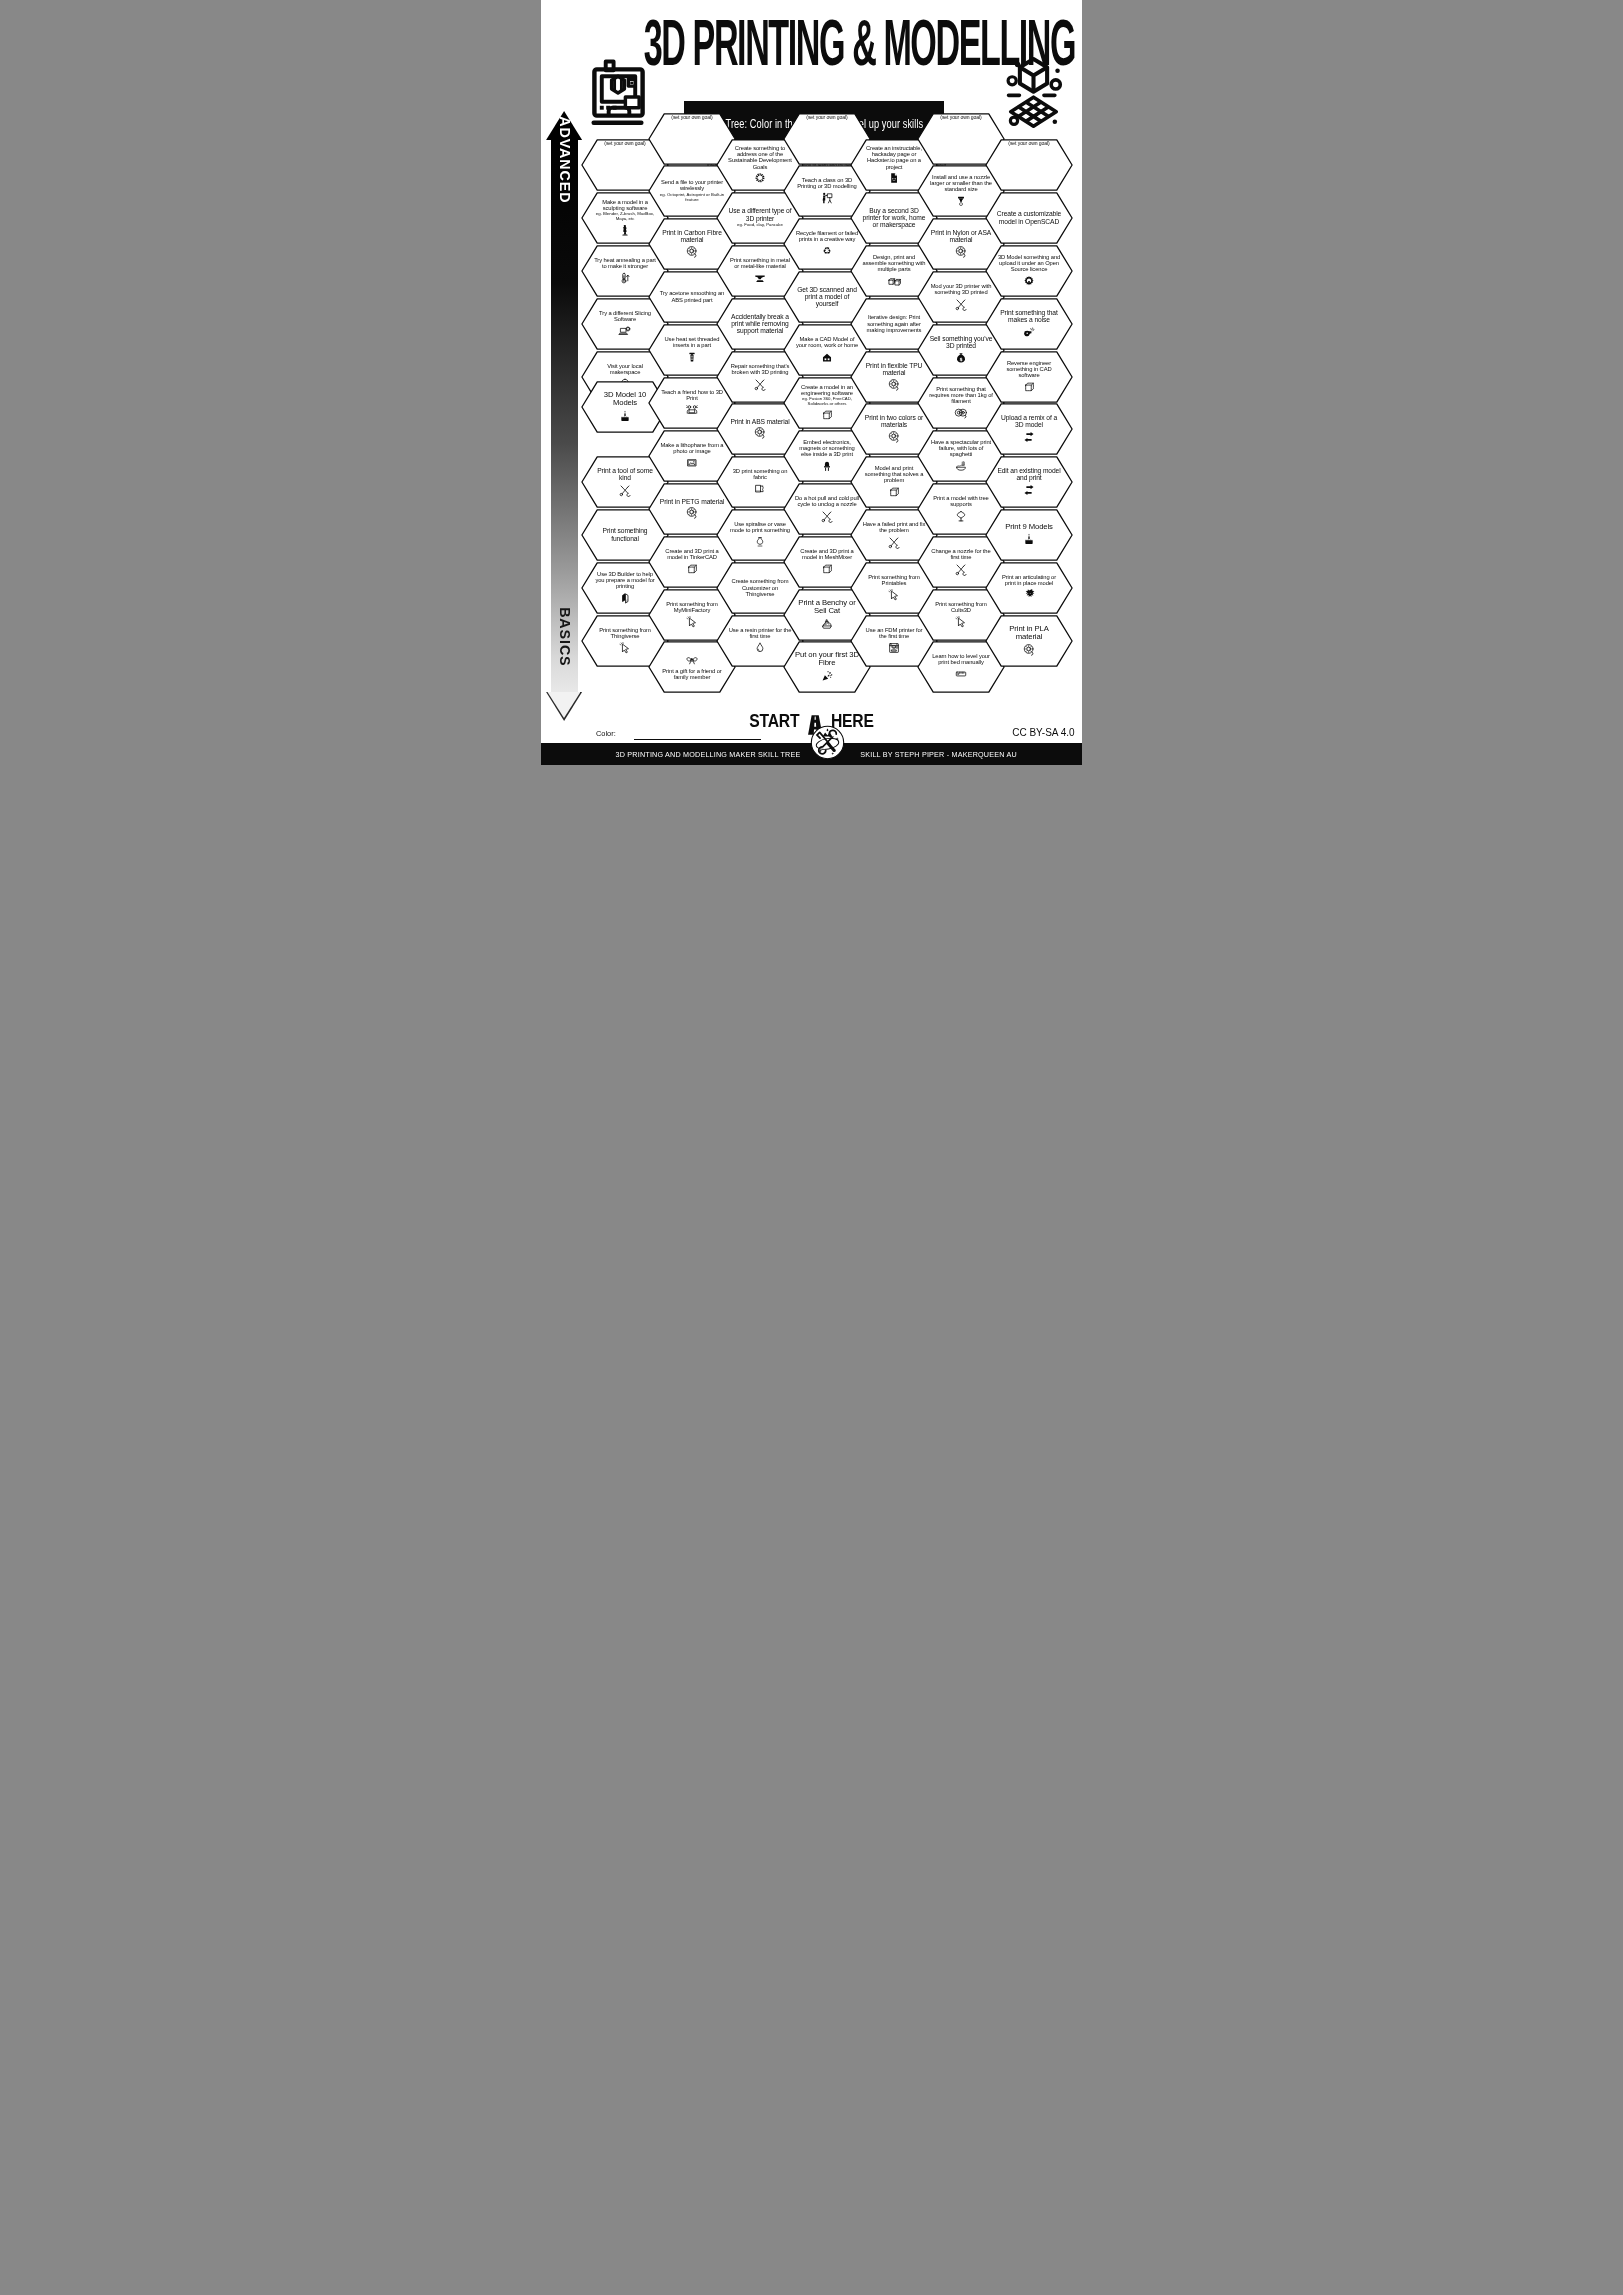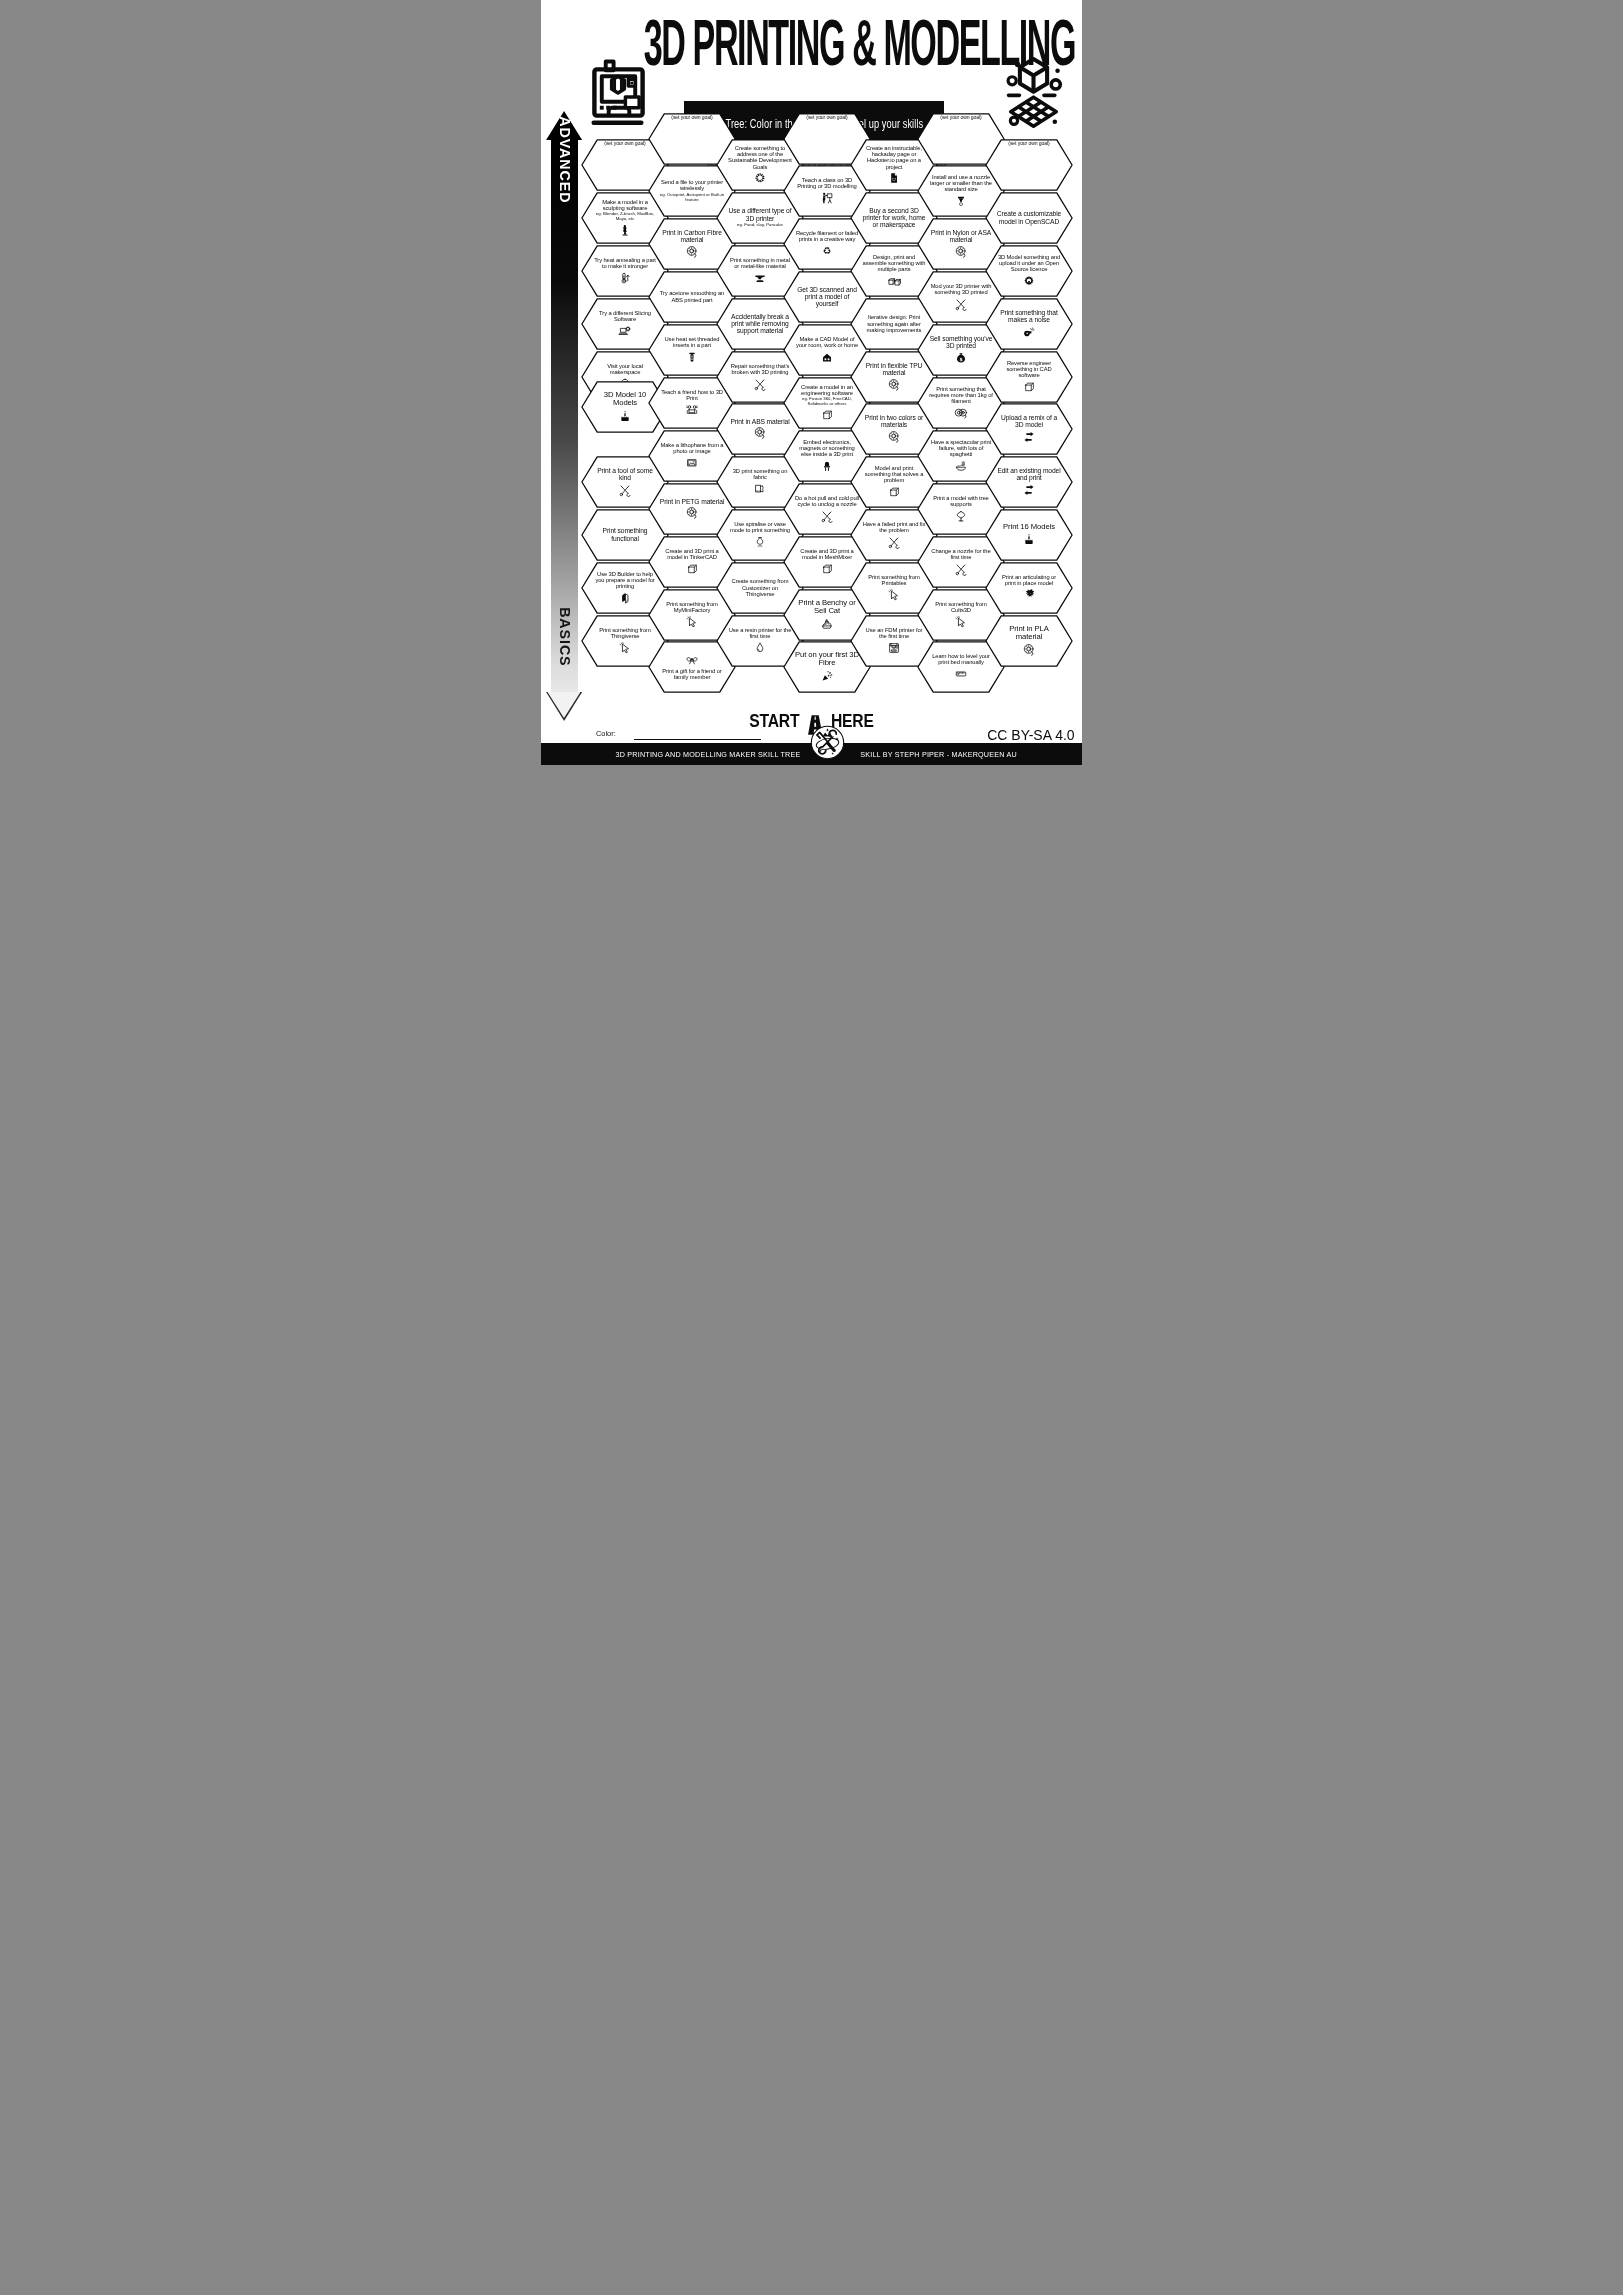--- a/index.html
+++ b/index.html
@@ -43,21 +43,21 @@
   .hex.goal .lbl{font-size:5.1px;}
   .icn-wrap{display:block;height:14px;}
   .icn{width:14px;height:14px;display:block;}
   
   .start-row{position:absolute;left:0;right:0;top:704px;display:flex;align-items:center;
              justify-content:center;gap:5.6px;font-weight:700;font-size:15.7px;letter-spacing:-0.2px;
              transform:scaleY(1.12);}
   .road{width:20.4px;height:27px;margin-top:6.5px;}
   .name-row{position:absolute;left:55px;top:729px;font-size:7.4px;}
   .name-line{position:absolute;left:93px;top:739px;width:127px;height:1.4px;background:#0c0c0c;}
-  .license{position:absolute;right:7.4px;top:727px;font-size:14px;margin-left:40px;}
+  .license{position:absolute;right:7.4px;top:727px;font-size:10px;margin-left:40px;}
   .footbar{position:absolute;left:0;right:0;top:743px;height:22px;background:#0c0c0c;}
   .foot-txt{position:absolute;color:#fff;font-size:7.2px;letter-spacing:0.2px;top:750px;white-space:nowrap;}
   .foot-txt.l{left:65px;width:204px;text-align:center;}
   .foot-txt.r{left:305px;width:185px;text-align:center;}
   .logo{position:absolute;left:269px;top:725px;width:35px;height:35px;z-index:5;}
 </style>
 </head>
 <body>
 
 <div class="page">
@@ -1184,21 +1184,21 @@
               </g>
             </svg>
           </span>
         </div>
       </div>
       <div class="hex big" style="left: 444px; top: 509px;">
         <svg class="hexsvg" viewBox="0 0 190 112" preserveAspectRatio="none">
           <polygon points="2,56 35,2 155,2 188,56 155,110 35,110"></polygon>
         </svg>
         <div class="content">
-          <div class="lbl">Print 16 Models</div>
+          <div class="lbl">Print 9 Models</div>
           <span class="icn-wrap">
             <svg class="icn" viewBox="0 0 40 40">
               <g fill="#0c0c0c">
                 <path d="M9.5 23.5h21v8.5a2 2 0 0 1-2 2h-17a2 2 0 0 1-2-2z"></path>
                 <path d="M9.5 21.5c1.2 2.6 3.6 2.6 4.8 0 1.2 2.6 3.6 2.6 4.8 0 1.2 2.6 3.6 2.6 4.8 0 1.2 2.6 3.6 2.6 4.8 0v2.3h-19.2z"></path>
                 <rect x="18.1" y="12.5" width="3.8" height="8"></rect>
                 <path d="M20 5.2c2 2.8 2 4.8 0 4.8s-2-2 0-4.8z"></path>
               </g>
             </svg>
           </span>

